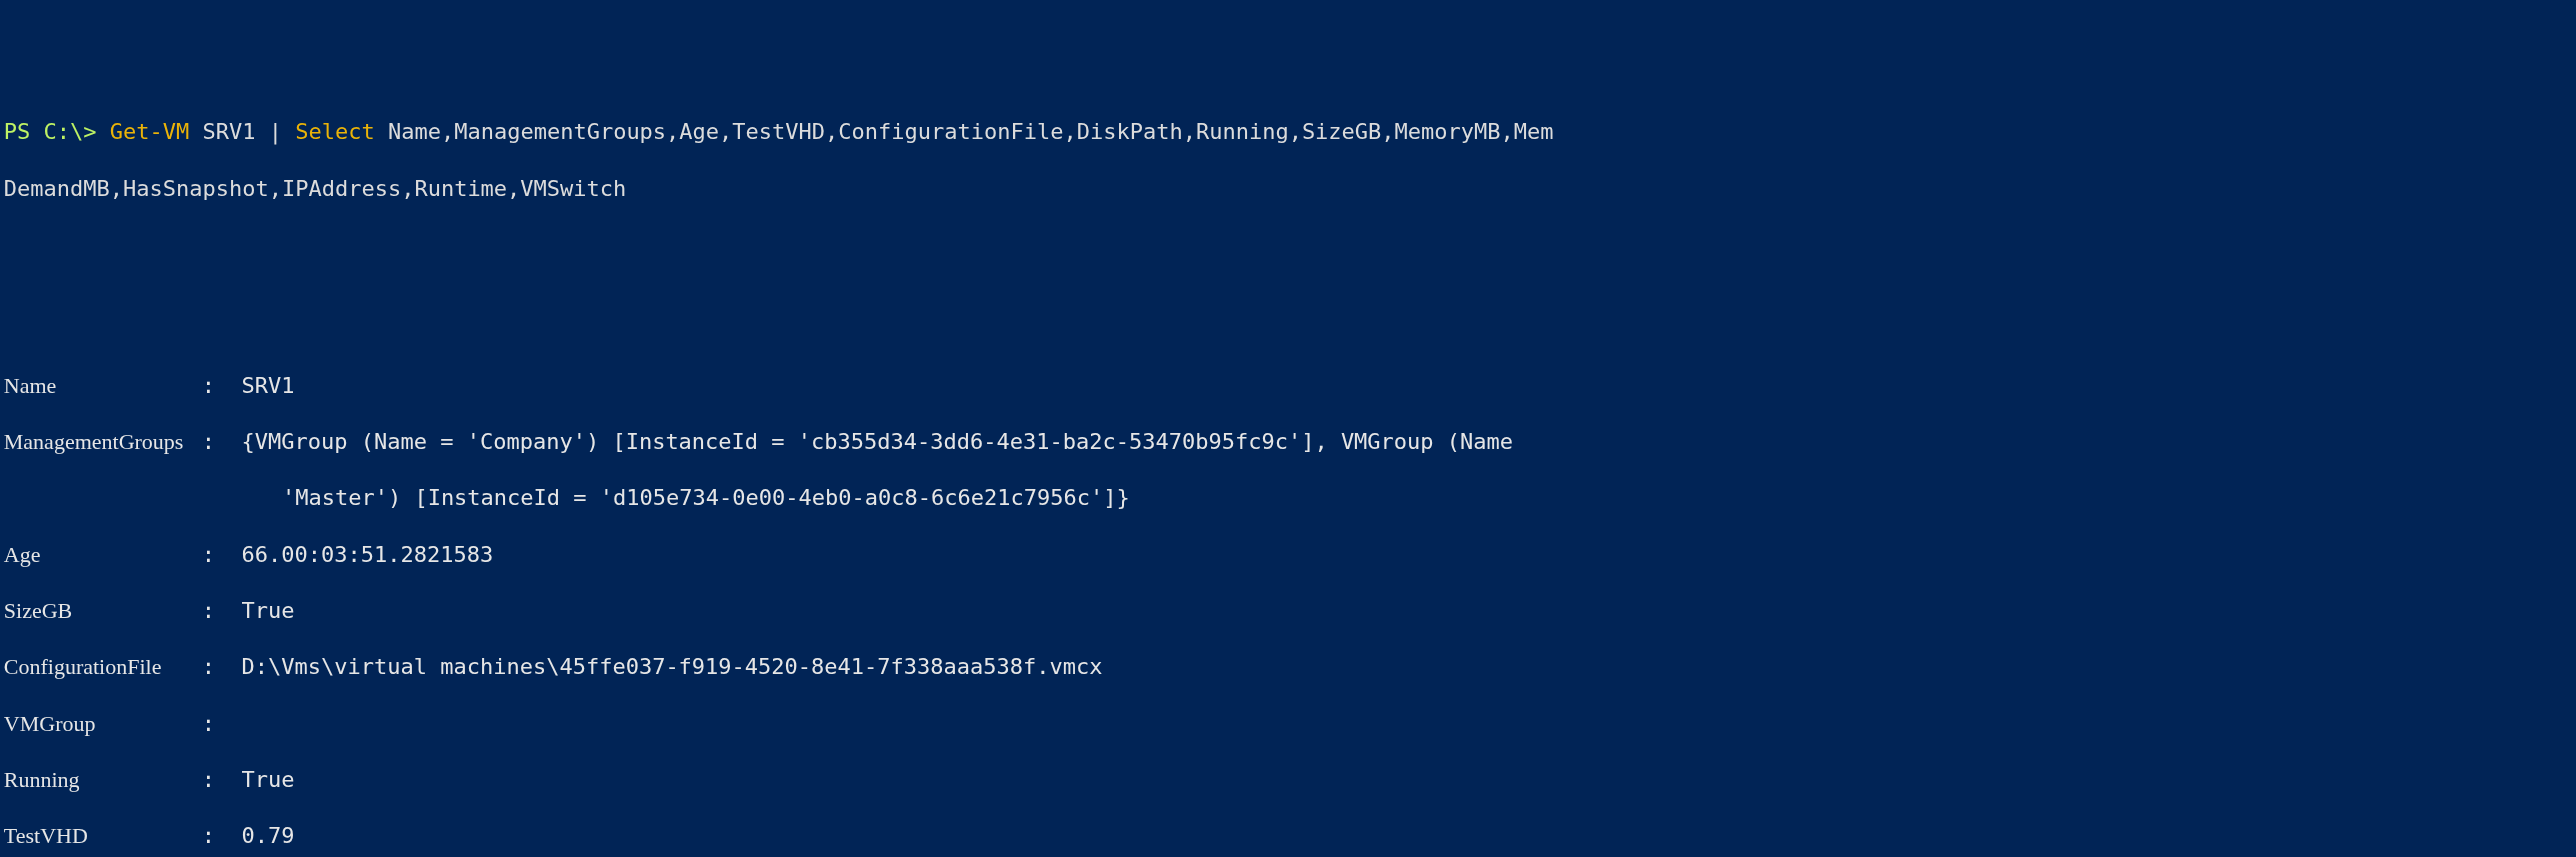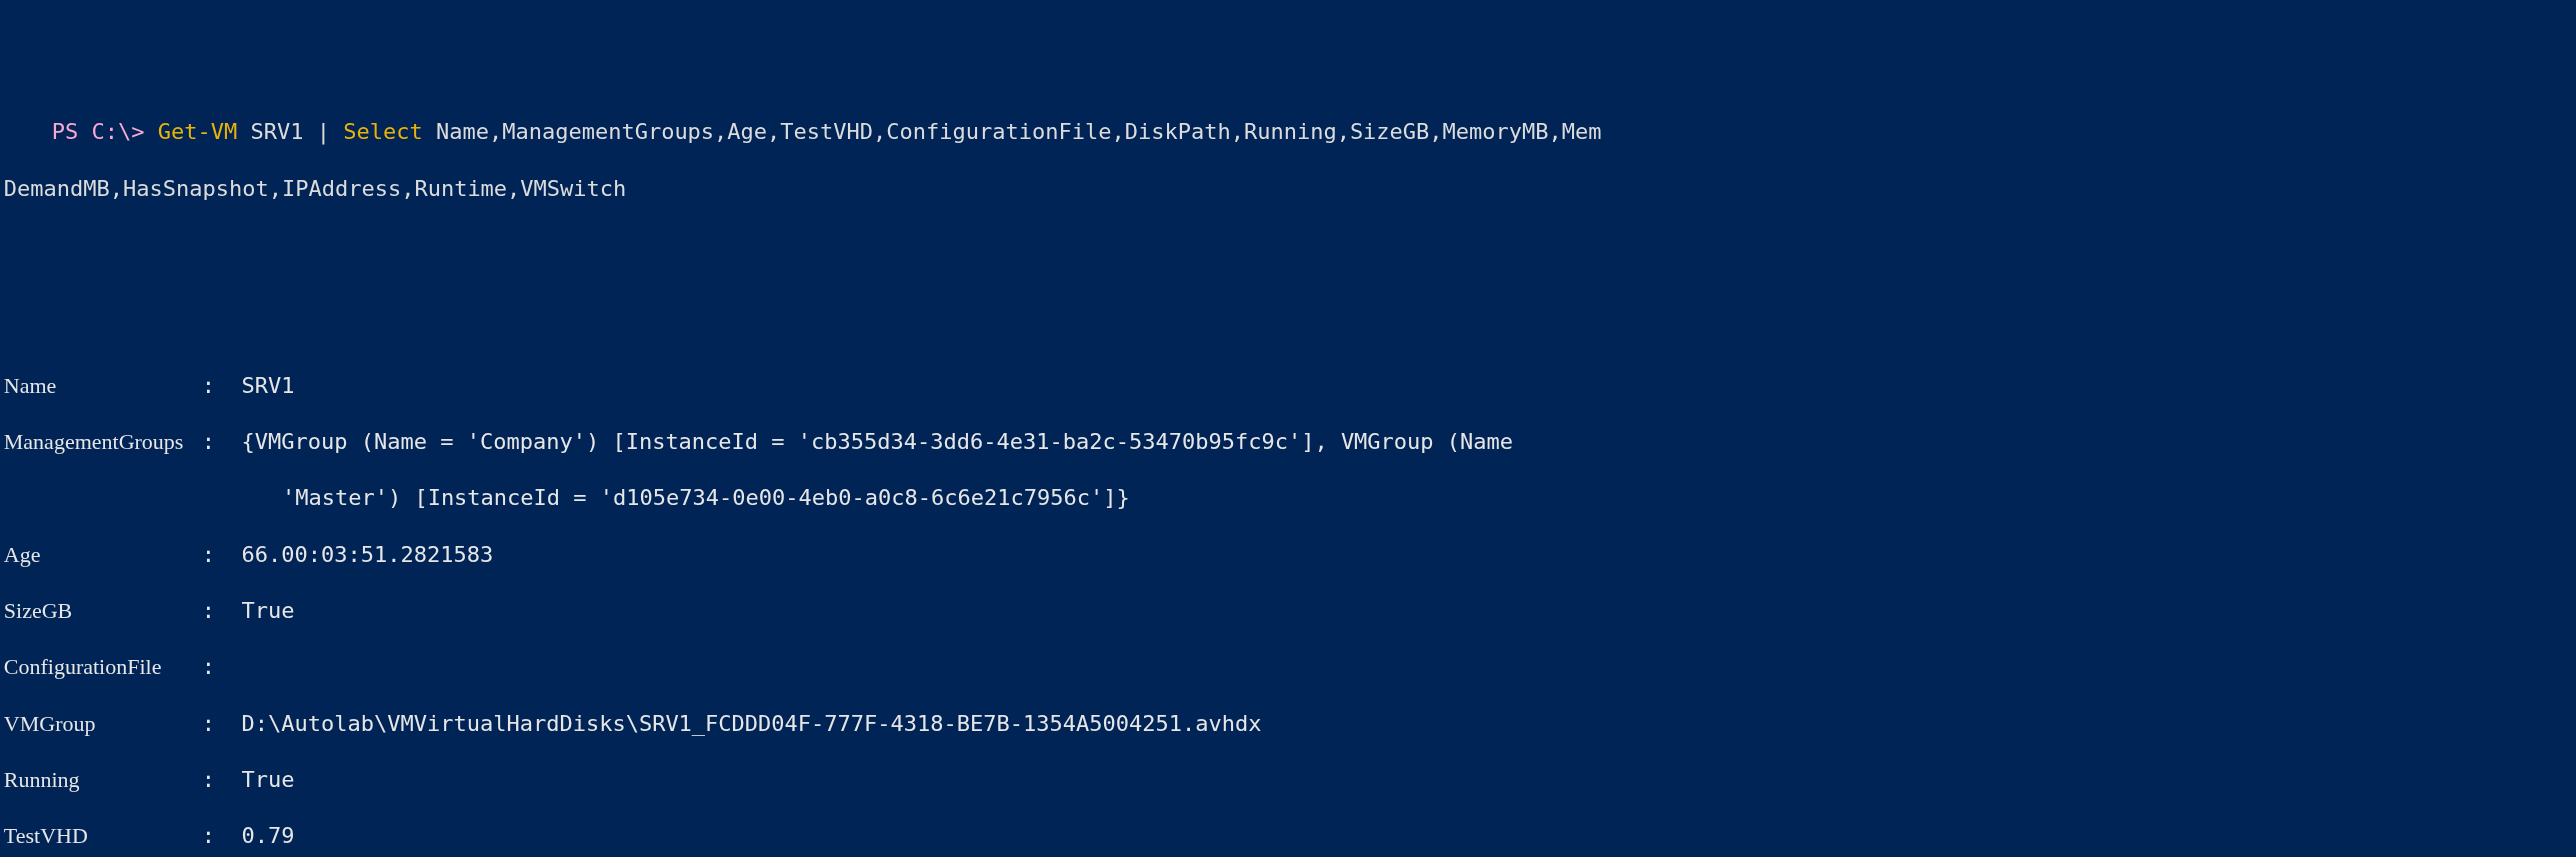--- a/index.html
+++ b/index.html
@@ -11,21 +11,21 @@
     overflow: hidden;
   }
   body {
     font-family: Consolas, "Lucida Console", Menlo, monospace;
     font-size: 22px;
     line-height: 1.28;
     color: #e6e6e6;
     white-space: pre;
     padding: 5.8px 3.8px;
   }
-  .ps-prompt   { color: #f9a8d4; margin-left: 48px; }
+  .ps-prompt   { color: #bef264; }
   .ps-cmd      { color: #eab308; } 
   .ps-arg      { color: #dcdcdc; }
   .out-key     { color: #e6e6e6; font-family: Liberation Serif, serif; }
   .out-sep     { color: #e6e6e6; }
   .out-val     { color: #e6e6e6; }
 
   .block {
     display: block;
   }
 
@@ -46,22 +46,22 @@
 <span class="block"><span class="ps-prompt">PS C:\&gt; </span><span class="ps-cmd">Get-VM</span><span class="ps-arg"> SRV1 </span><span class="ps-arg">| </span><span class="ps-cmd">Select</span><span class="ps-arg"> Name,ManagementGroups,Age,TestVHD,ConfigurationFile,DiskPath,Running,SizeGB,MemoryMB,Mem</span></span>
 <span class="block ps-arg">DemandMB,HasSnapshot,IPAddress,Runtime,VMSwitch</span>
 <span class="block"> </span>
 <span class="block"> </span>
 <div class="grid">
 <div class="row"><span class="k out-key">Name</span><span class="c out-sep">: </span><span class="v out-val">SRV1</span></div>
 <div class="row"><span class="k out-key">ManagementGroups</span><span class="c out-sep">: </span><span class="v out-val">{VMGroup (Name = 'Company') [InstanceId = 'cb355d34-3dd6-4e31-ba2c-53470b95fc9c'], VMGroup (Name </span></div>
 <div class="row"><span class="indent"> </span><span class="v out-val">'Master') [InstanceId = 'd105e734-0e00-4eb0-a0c8-6c6e21c7956c']}</span></div>
 <div class="row"><span class="k out-key">Age</span><span class="c out-sep">: </span><span class="v out-val">66.00:03:51.2821583</span></div>
 <div class="row"><span class="k out-key">SizeGB</span><span class="c out-sep">: </span><span class="v out-val">True</span></div>
-<div class="row"><span class="k out-key">ConfigurationFile</span><span class="c out-sep">: </span></div>
-<div class="row"><span class="k out-key">VMGroup</span><span class="c out-sep">: </span><span class="v out-val">D:\Autolab\VMVirtualHardDisks\SRV1_FCDDD04F-777F-4318-BE7B-1354A5004251.avhdx</span></div>
+<div class="row"><span class="k out-key">ConfigurationFile</span><span class="c out-sep">: </span><span class="v out-val">D:\Vms\virtual machines\45ffe037-f919-4520-8e41-7f338aaa538f.vmcx</span></div>
+<div class="row"><span class="k out-key">VMGroup</span><span class="c out-sep">: </span></div>
 <div class="row"><span class="k out-key">Running</span><span class="c out-sep">: </span><span class="v out-val">True</span></div>
 <div class="row"><span class="k out-key">TestVHD</span><span class="c out-sep">: </span><span class="v out-val">0.79</span></div>
 
 
 
 
 
 
 </div>
 

